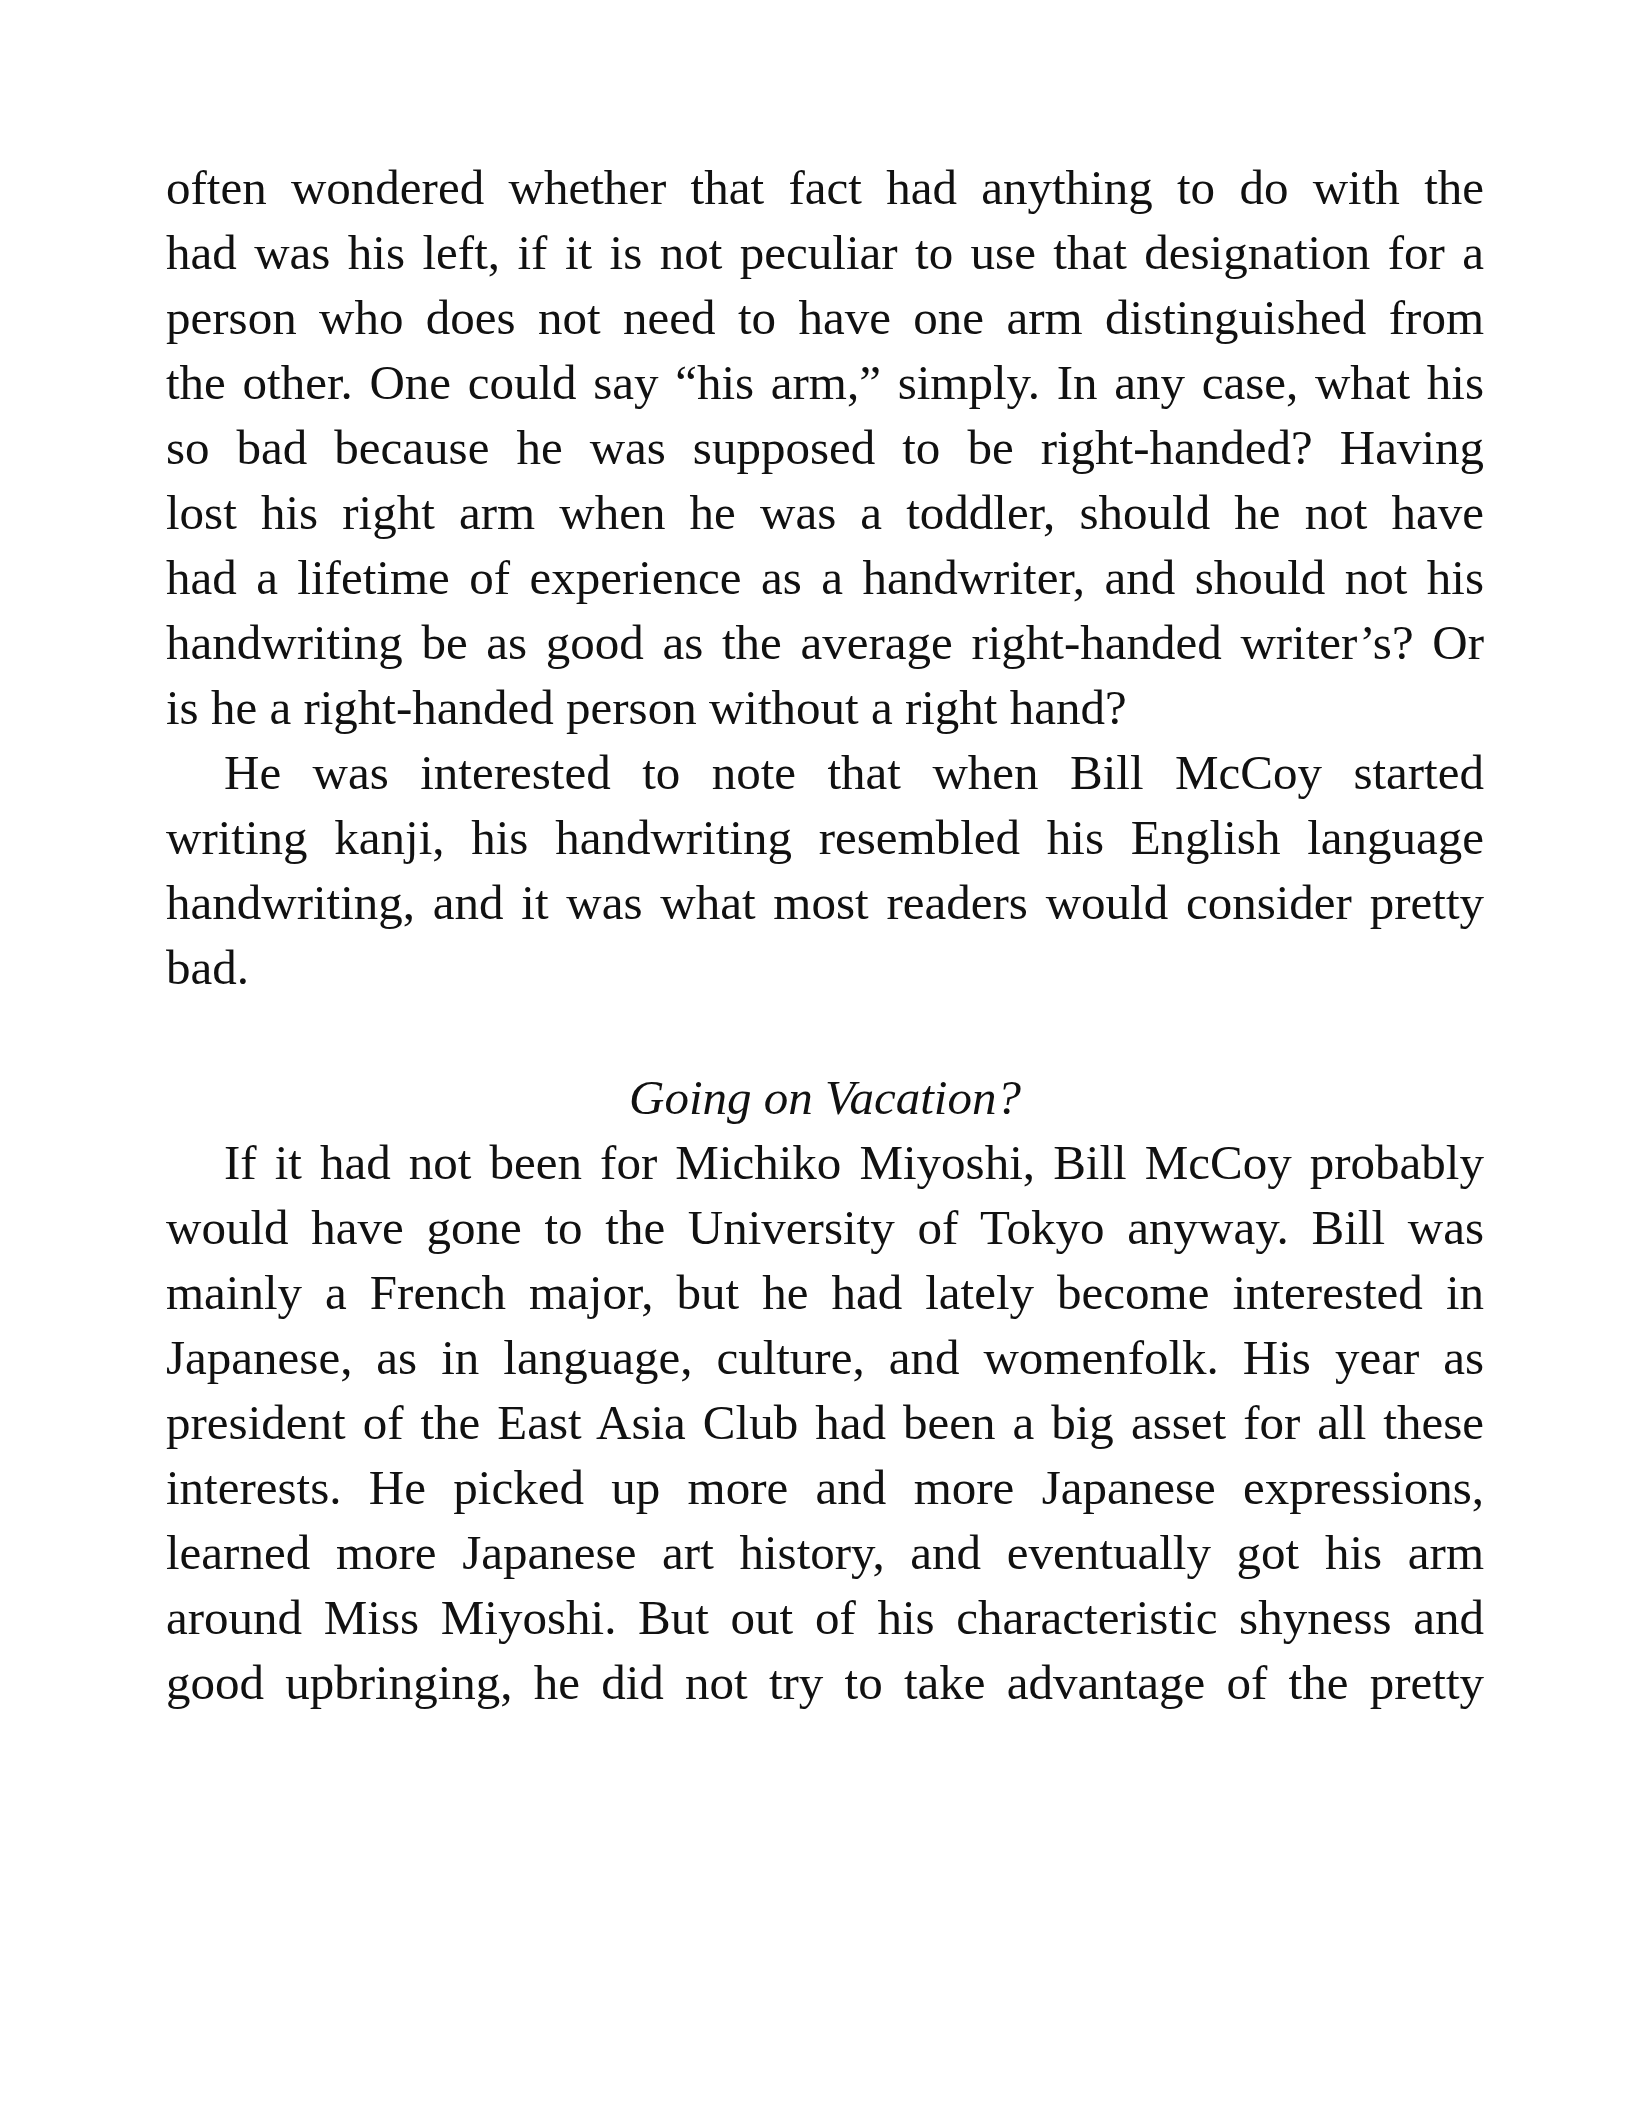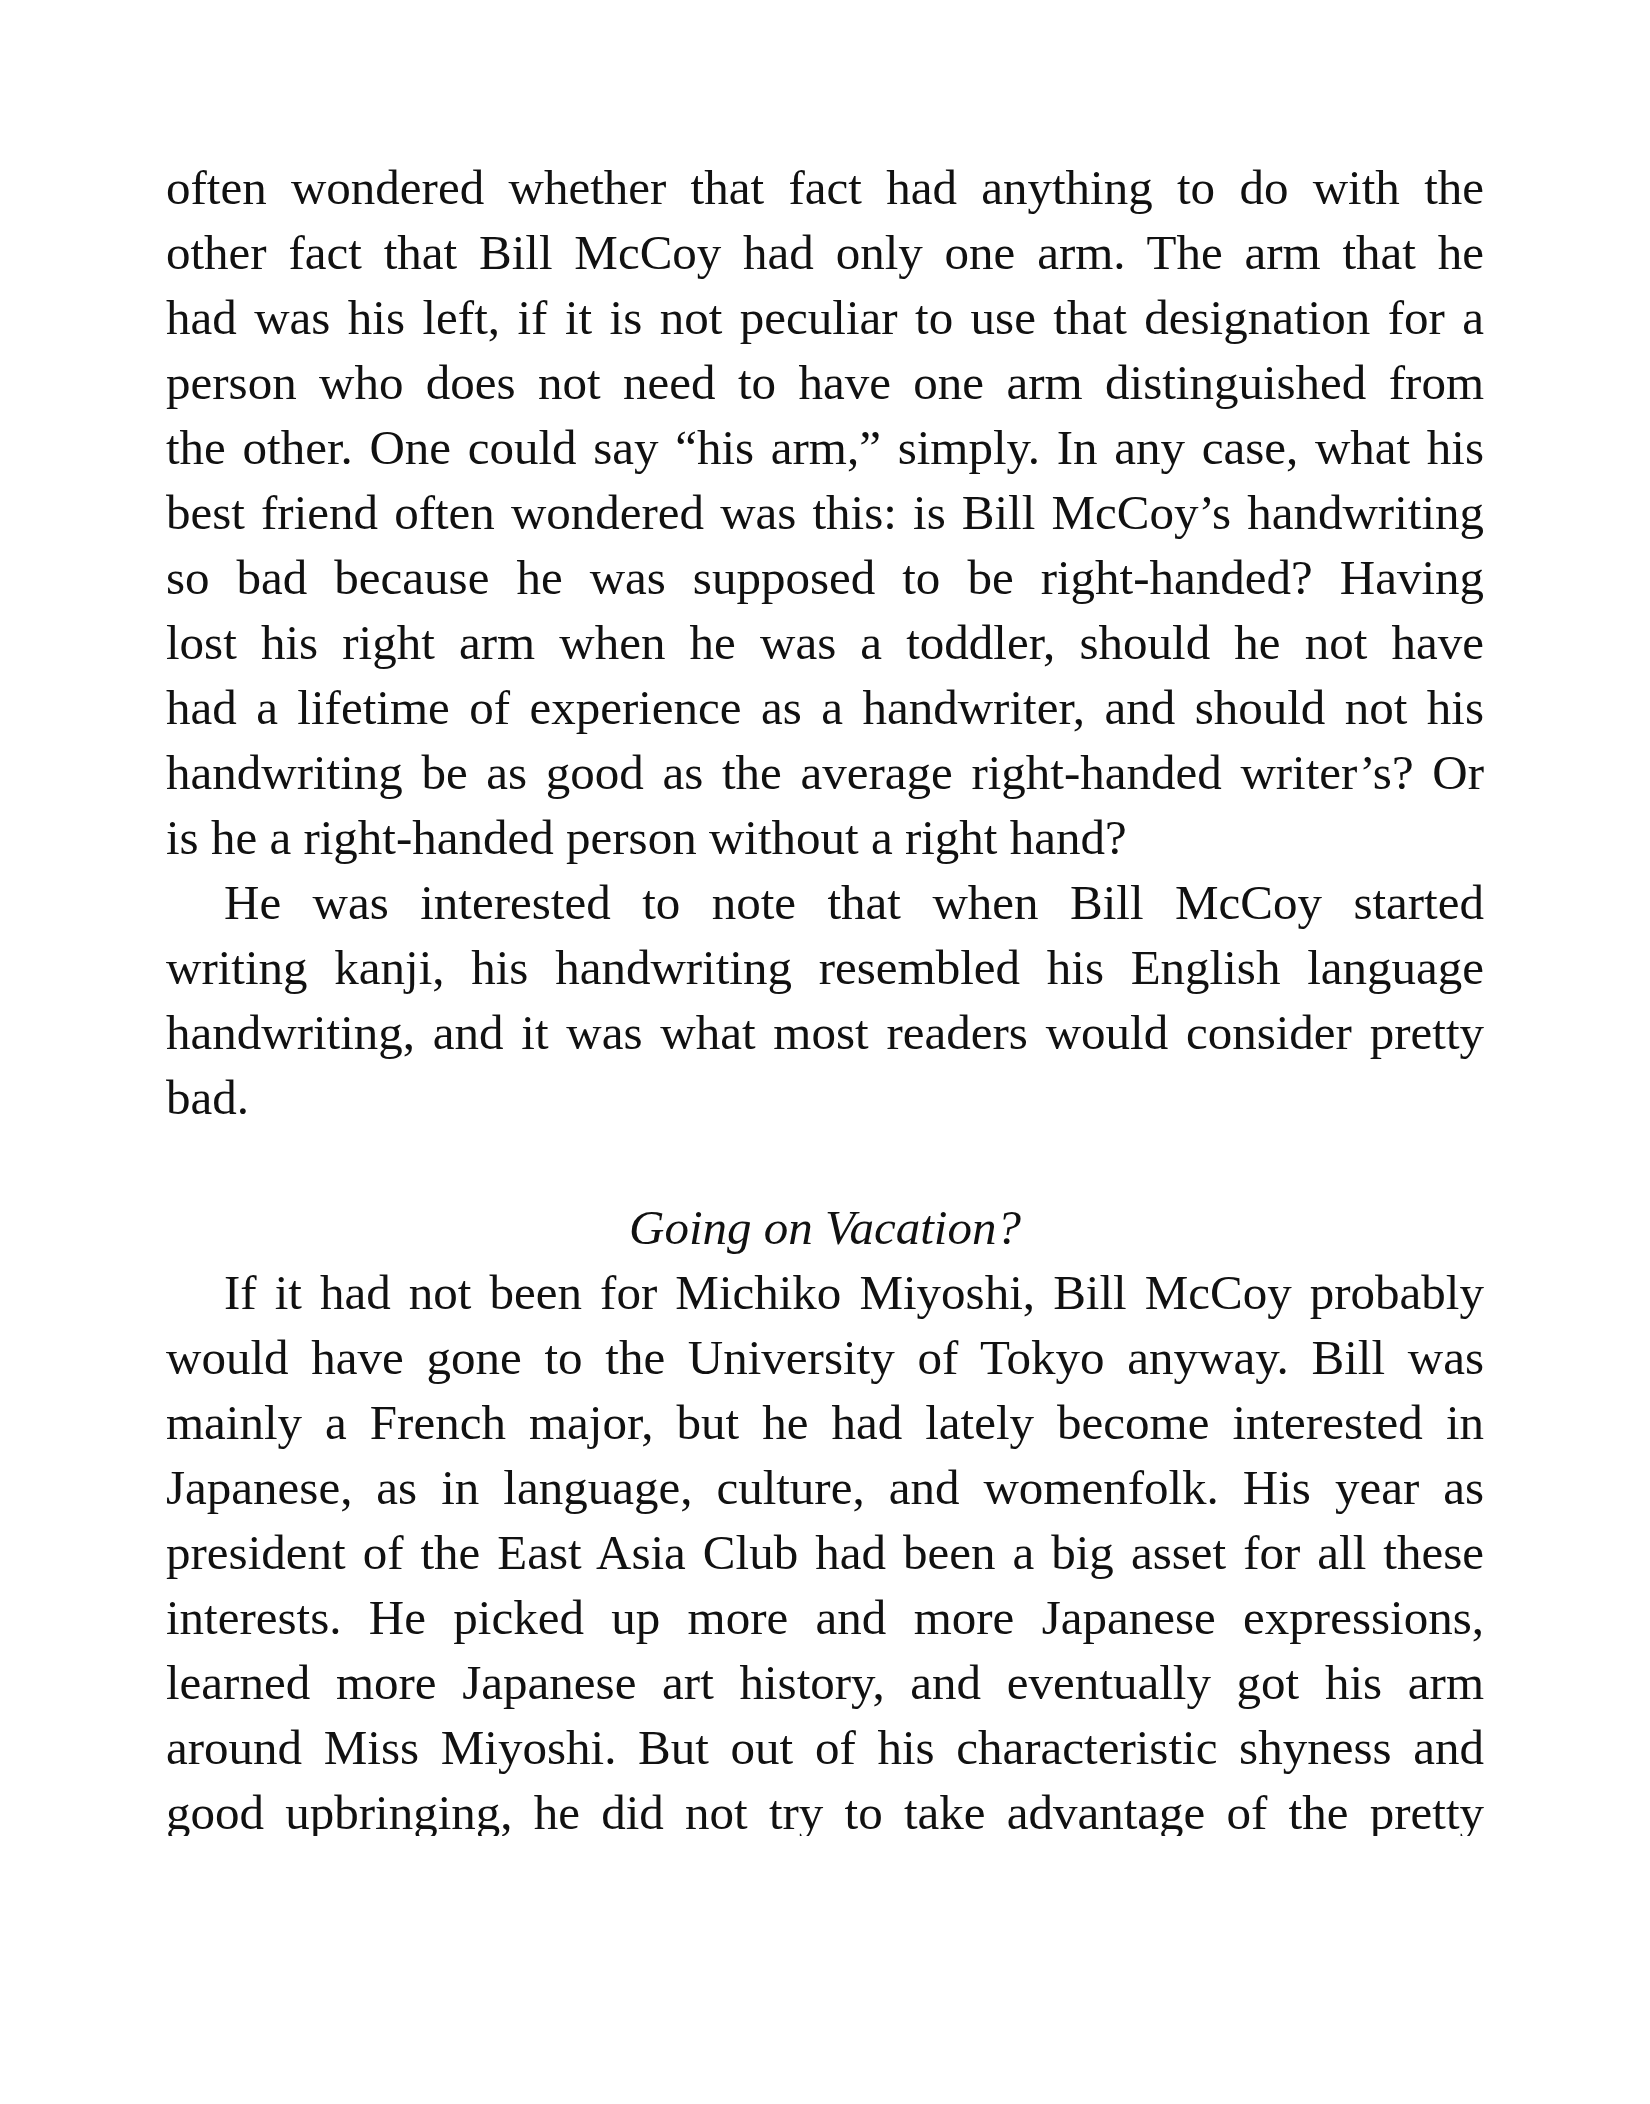--- a/index.html
+++ b/index.html
@@ -55,25 +55,23 @@
     letter-spacing: 1px;
     color: #8a8a8a;
   }
 </style>
 </head>
 <body>
 
 <div class="page">
   <main class="text-block">
       <div class="line just">often wondered whether that fact had anything to do with the</div>
-      <div class="line just">other fact that Bill McCoy had only one arm. The arm that he</div>
       <div class="line just">had was his left, if it is not peculiar to use that designation for a</div>
       <div class="line just">person who does not need to have one arm distinguished from</div>
       <div class="line just">the other. One could say “his arm,” simply. In any case, what his</div>
-      <div class="line just">best friend often wondered was this: is Bill McCoy’s handwriting</div>
       <div class="line just">so bad because he was supposed to be right-handed? Having</div>
       <div class="line just">lost his right arm when he was a toddler, should he not have</div>
       <div class="line just">had a lifetime of experience as a handwriter, and should not his</div>
       <div class="line just">handwriting be as good as the average right-handed writer’s? Or</div>
       <div class="line">is he a right-handed person without a right hand?</div>
       <div class="line just indent">He was interested to note that when Bill McCoy started</div>
       <div class="line just"><span>writing </span><span class="it">kanji,</span><span> his handwriting resembled his English language</span></div>
       <div class="line just">handwriting, and it was what most readers would consider pretty</div>
       <div class="line">bad.</div>
       <div class="line spacer"></div>

